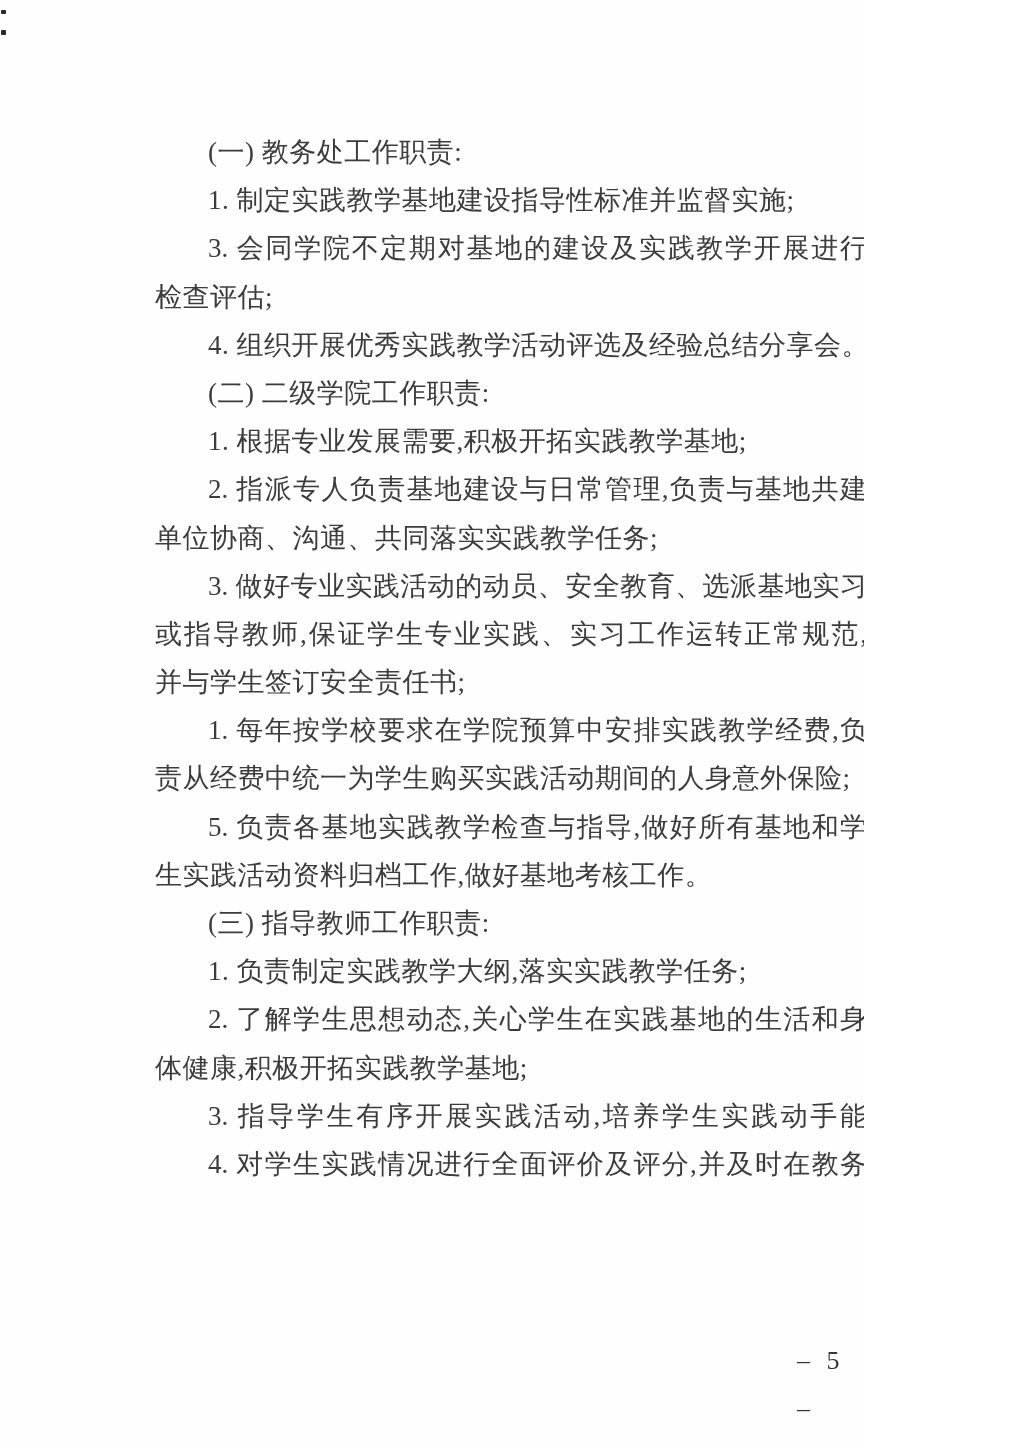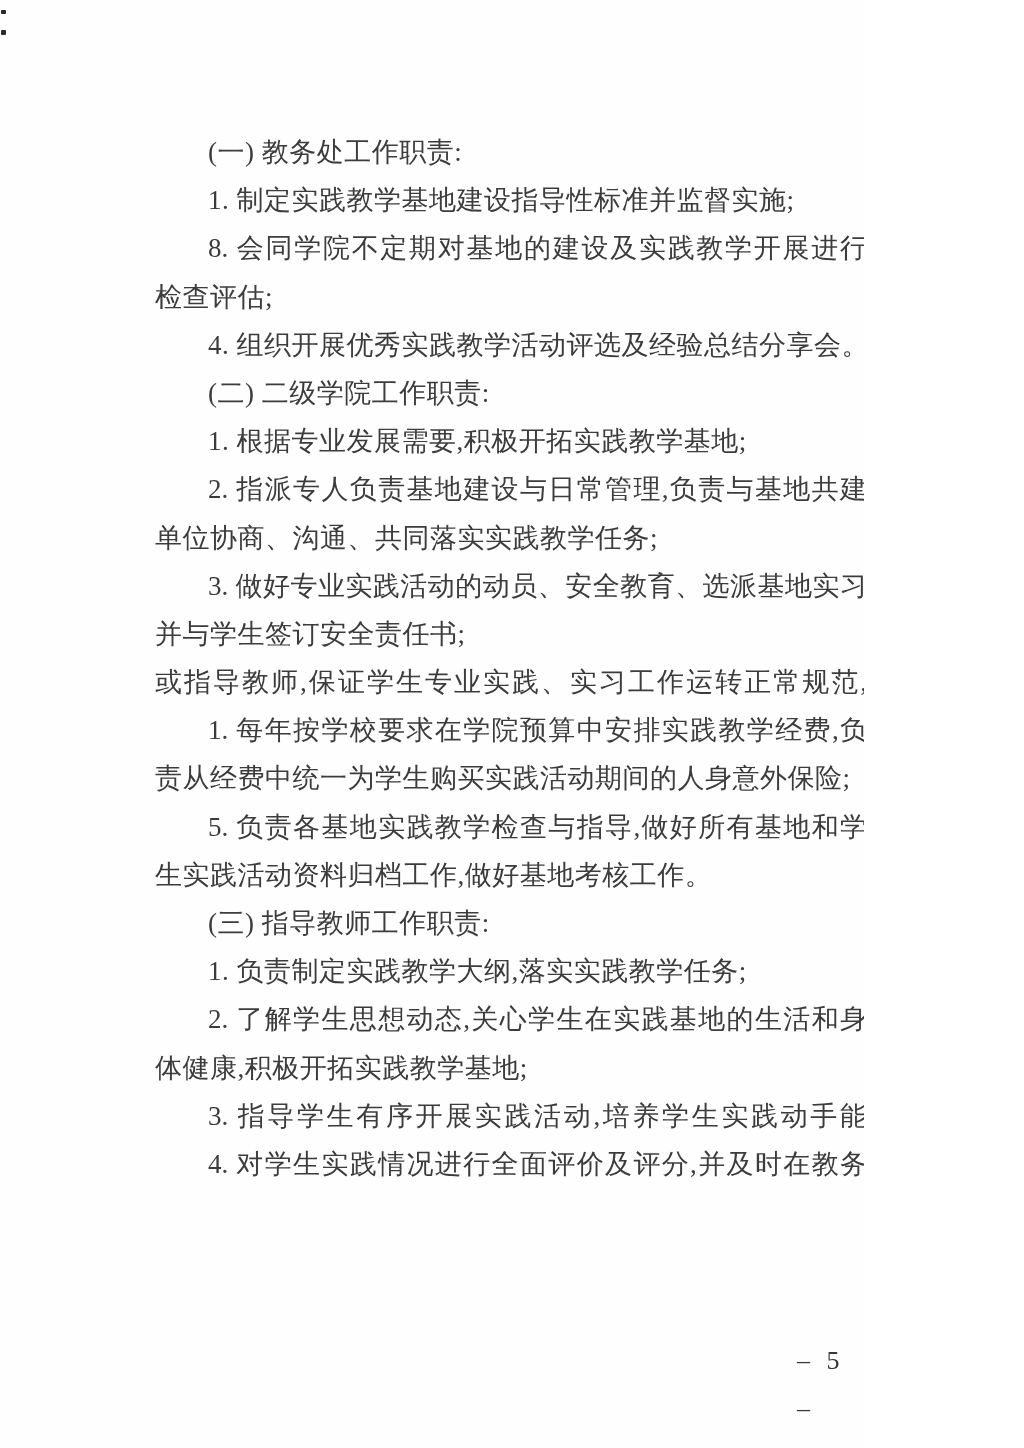--- a/index.html
+++ b/index.html
@@ -54,30 +54,30 @@
 </head>
 <body>
 
 <div class="page">
   <span class="speck speck-1"></span>
   <span class="speck speck-2"></span>
 
   <div class="doc-body">
       <div class="line indent">(一) 教务处工作职责:</div>
       <div class="line indent">1. 制定实践教学基地建设指导性标准并监督实施;</div>
-      <div class="line indent fill">8. 会同学院不定期对基地的建设及实践教学开展进行</div>
+      <div class="line indent fill">3. 会同学院不定期对基地的建设及实践教学开展进行</div>
       <div class="line">检查评估;</div>
       <div class="line indent">4. 组织开展优秀实践教学活动评选及经验总结分享会。</div>
       <div class="line indent">(二) 二级学院工作职责:</div>
       <div class="line indent">1. 根据专业发展需要,积极开拓实践教学基地;</div>
       <div class="line indent fill">2. 指派专人负责基地建设与日常管理,负责与基地共建</div>
       <div class="line">单位协商、沟通、共同落实实践教学任务;</div>
       <div class="line indent fill">3. 做好专业实践活动的动员、安全教育、选派基地实习</div>
+      <div class="line fill">或指导教师,保证学生专业实践、实习工作运转正常规范,</div>
       <div class="line">并与学生签订安全责任书;</div>
-      <div class="line fill">或指导教师,保证学生专业实践、实习工作运转正常规范,</div>
       <div class="line indent fill">1. 每年按学校要求在学院预算中安排实践教学经费,负</div>
       <div class="line">责从经费中统一为学生购买实践活动期间的人身意外保险;</div>
       <div class="line indent fill">5. 负责各基地实践教学检查与指导,做好所有基地和学</div>
       <div class="line">生实践活动资料归档工作,做好基地考核工作。</div>
       <div class="line indent">(三) 指导教师工作职责:</div>
       <div class="line indent">1. 负责制定实践教学大纲,落实实践教学任务;</div>
       <div class="line indent fill">2. 了解学生思想动态,关心学生在实践基地的生活和身</div>
       <div class="line">体健康,积极开拓实践教学基地;</div>
       <div class="line indent fill">3. 指导学生有序开展实践活动,培养学生实践动手能</div>
       <div class="line indent fill">4. 对学生实践情况进行全面评价及评分,并及时在教务</div>

